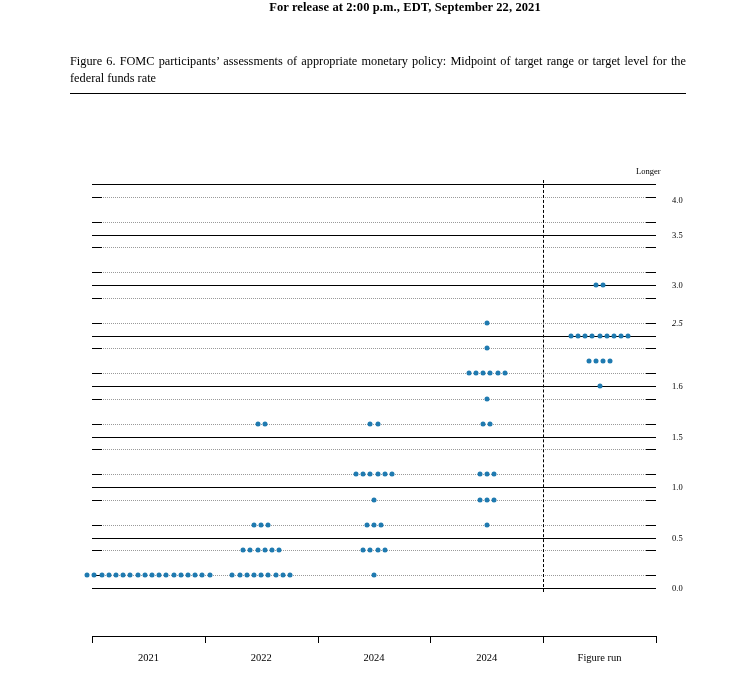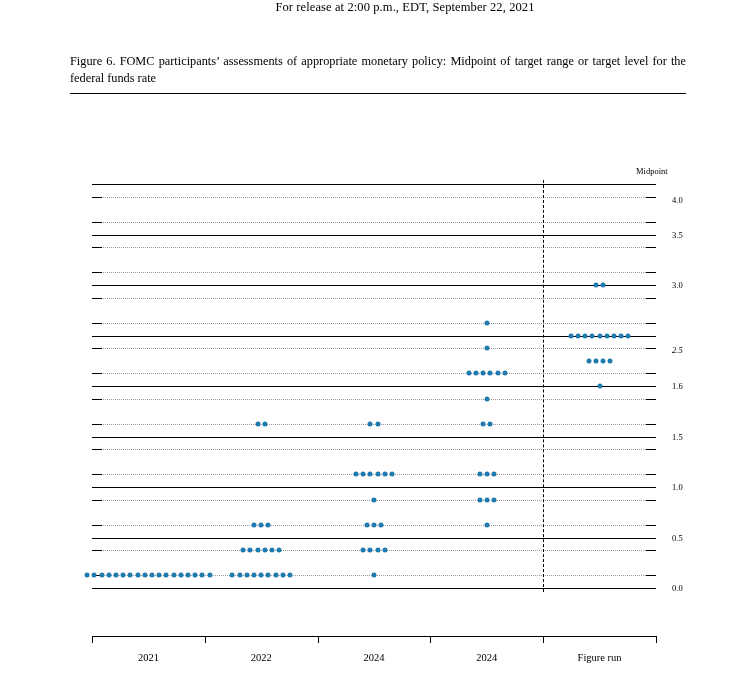--- a/index.html
+++ b/index.html
@@ -19,21 +19,21 @@
     position: relative;
     width: 740px;
     height: 678px;
   }
   .release-line {
     position: absolute;
     top: 0px;
     left: 0;
     width: 740px;
     text-align: center;
-    font-weight: normal;
+    font-weight: bold;
     font-size: 12.5px;
     letter-spacing: 0.1px;
   }
   .release-line span {
     display: inline-block;
     padding-left: 70px;
   }
   .fig-caption {
     position: absolute;
     top: 53px;
@@ -160,34 +160,34 @@
     <span>For release at 2:00 p.m., EDT, September 22, 2021</span>
   </div>
 
   <div class="fig-caption">
     <span class="figlabel">Figure 6.</span>
     <span>FOMC participants’ assessments of appropriate monetary policy:  Midpoint of target range or target level for the federal funds rate</span>
   </div>
   <div class="caption-rule"></div>
 
   <div class="chart">
-    <div class="unit-label">Midpoint</div>
+    <div class="unit-label">Longer</div>
     <div class="plot" id="plot">
         <div class="gl solid" style="top: 404px;"></div>
         <div class="ylabel" style="top: 404px;">0.0</div>
         <div class="gl solid" style="top: 353.5px;"></div>
         <div class="ylabel" style="top: 353.5px;">0.5</div>
         <div class="gl solid" style="top: 303px;"></div>
         <div class="ylabel" style="top: 303px;">1.0</div>
         <div class="gl solid" style="top: 252.5px;"></div>
         <div class="ylabel" style="top: 252.5px;">1.5</div>
         <div class="gl solid" style="top: 202px;"></div>
         <div class="ylabel" style="top: 202px;">1.6</div>
         <div class="gl solid" style="top: 151.5px;"></div>
-        <div class="ylabel" style="top: 166px; font-style: italic;">2.5</div>
+        <div class="ylabel" style="top: 139px; font-style: italic;">2.5</div>
         <div class="gl solid" style="top: 101px;"></div>
         <div class="ylabel" style="top: 101px;">3.0</div>
         <div class="gl solid" style="top: 50.5px;"></div>
         <div class="ylabel" style="top: 50.5px;">3.5</div>
         <div class="gl solid" style="top: 0px;"></div>
         <div class="ylabel" style="top: 16px;">4.0</div>
         <div class="gl dotted" style="top: 391.375px;"></div>
         <div class="stub" style="top: 391.375px; left: 0px;"></div>
         <div class="stub" style="top: 391.375px; left: 554px;"></div>
         <div class="gl dotted" style="top: 366.125px;"></div>

